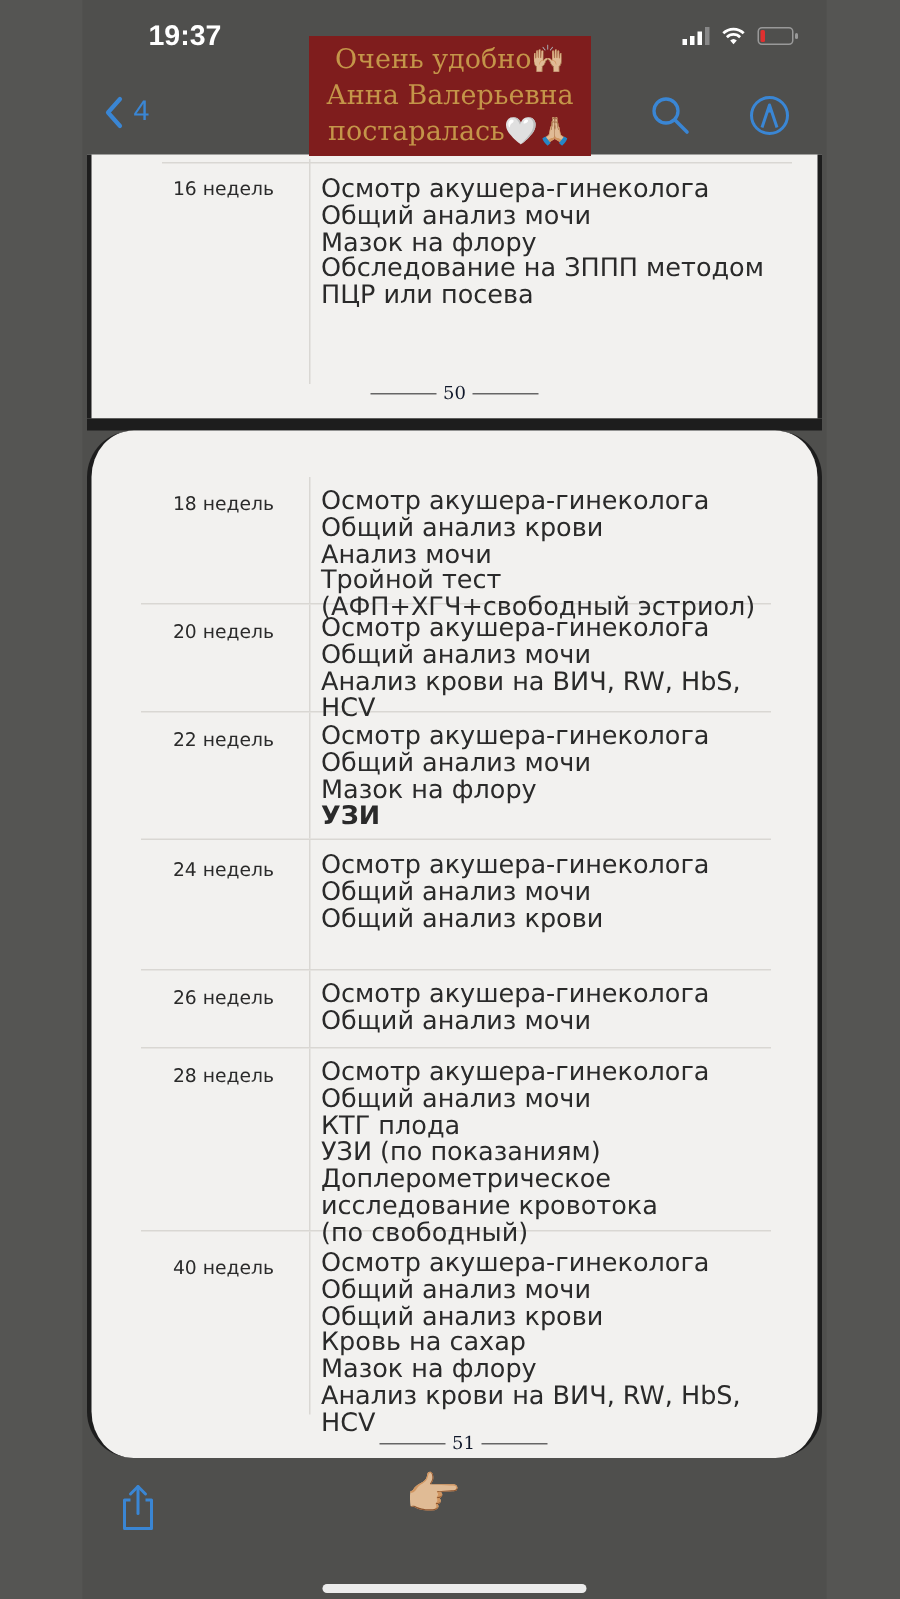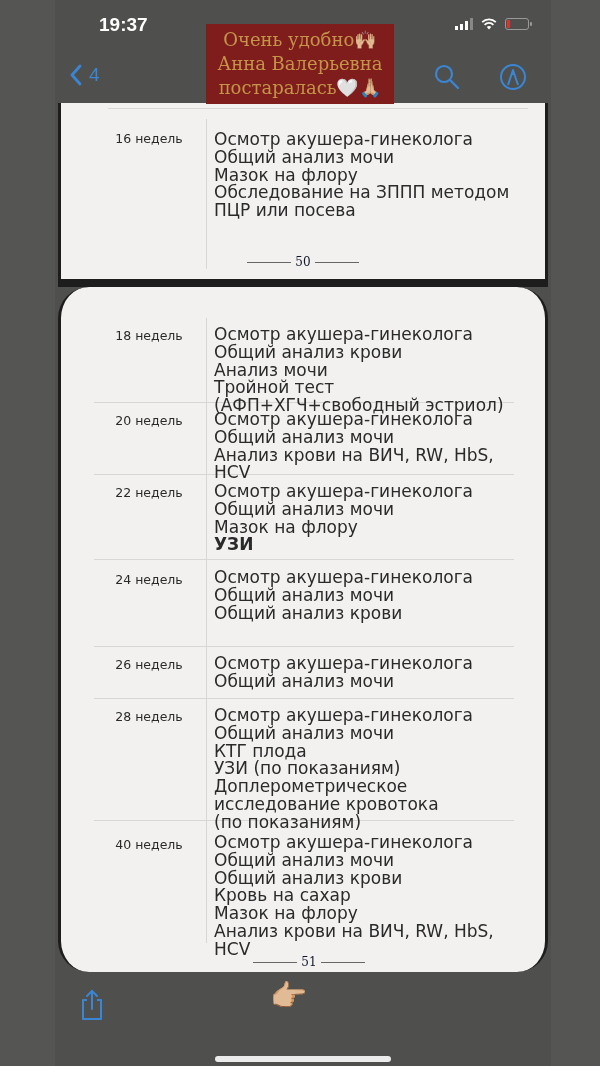--- a/index.html
+++ b/index.html
@@ -121,21 +121,21 @@
 </div>
 
 <div class="sticker">
   <div>Очень удобно🙌🏼</div>
   <div>Анна Валерьевна</div>
   <div>постаралась🤍🙏🏼</div>
 </div>
 
 <div class="page page1">
   <div style="position:absolute;left:47px;top:5px;width:420px;height:1px;background:#d9d7d3;"></div>
-  <div class="row noline" style="top:16px;height:160px;">
+  <div class="row noline" style="top:3px;height:160px;">
     <div class="week" style="top:12px;">16 недель</div>
     <div class="vline" style="bottom:10px;"></div>
     <div class="items" style="top:12px;">
       <div>Осмотр акушера-гинеколога</div>
       <div>Общий анализ мочи</div>
       <div>Мазок на флору</div>
       <div>Обследование на ЗППП методом ПЦР или посева</div>
     </div>
   </div>
   <div class="page-number" style="top:152px;">
@@ -202,21 +202,21 @@
 
   <div class="row" style="top:412px;height:121px;">
     <div class="week" style="top:10px;">28 недель</div>
     <div class="vline"></div>
     <div class="items" style="top:8px;">
       <div>Осмотр акушера-гинеколога</div>
       <div>Общий анализ мочи</div>
       <div>КТГ плода</div>
       <div>УЗИ (по показаниям)</div>
       <div>Доплерометрическое исследование кровотока</div>
-      <div>(по показаниям)</div>
+      <div>(по свободный)</div>
     </div>
   </div>
 
   <div class="row noline" style="top:534px;height:130px;">
     <div class="week" style="top:16px;">40 недель</div>
     <div class="vline" style="bottom:8px;"></div>
     <div class="items" style="top:13px;">
       <div>Осмотр акушера-гинеколога</div>
       <div>Общий анализ мочи</div>
       <div>Общий анализ крови</div>

